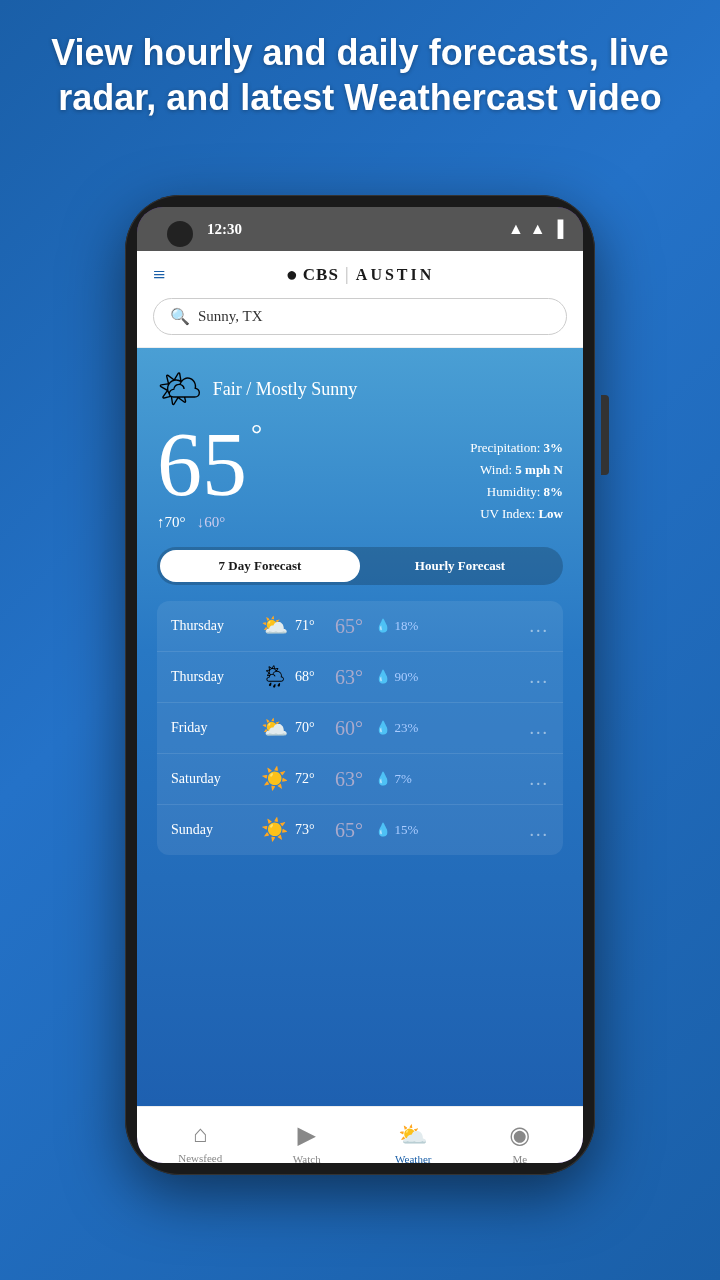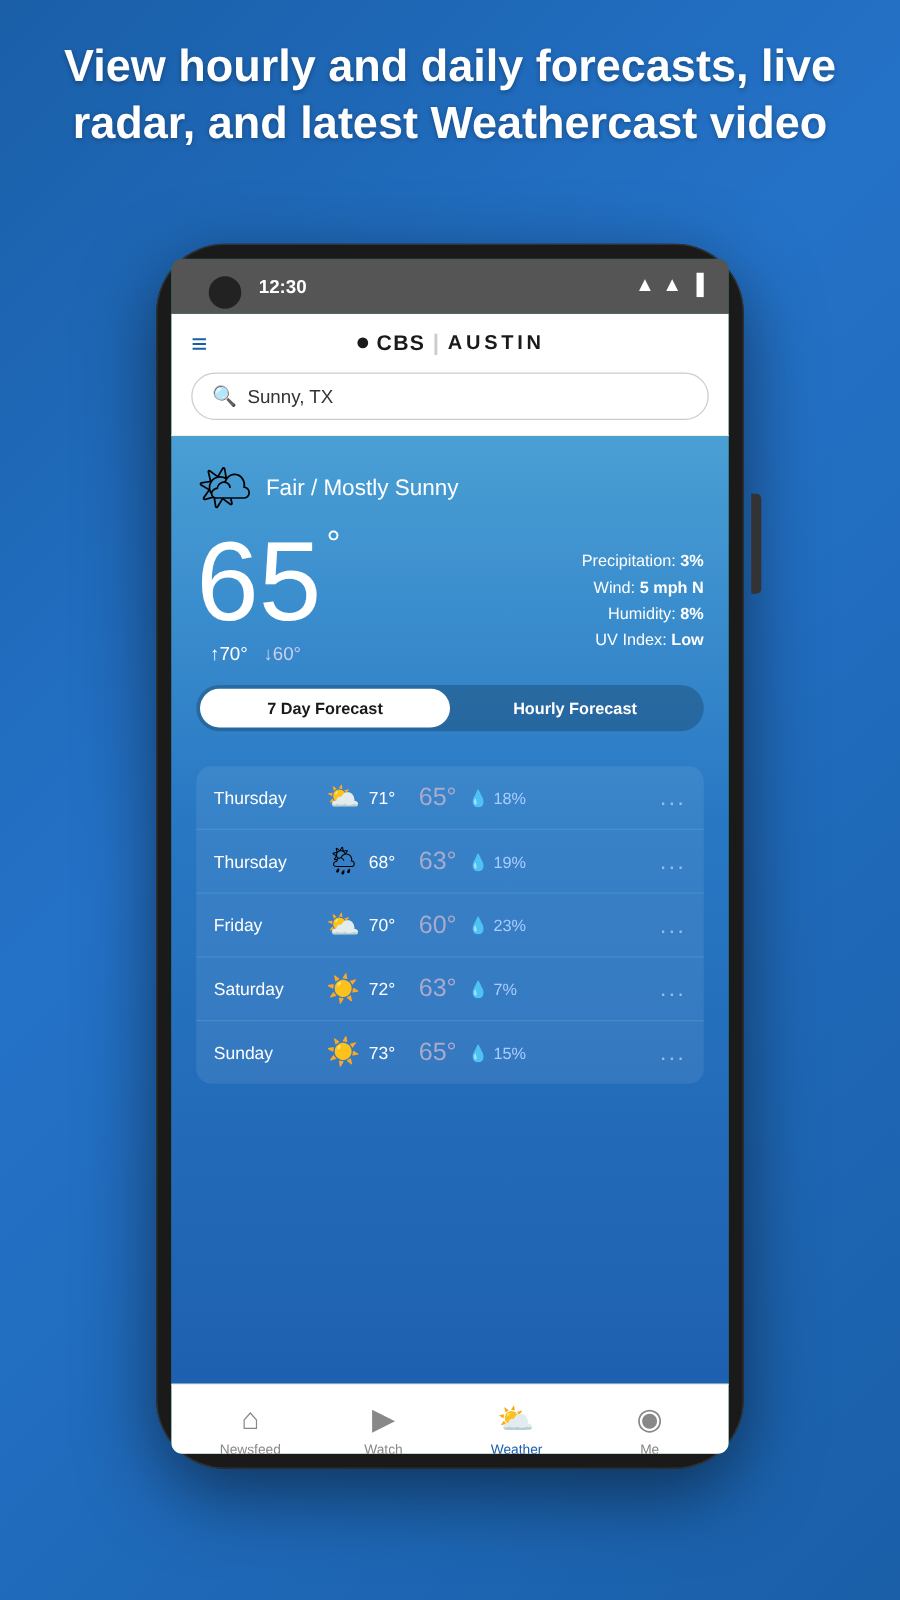--- a/index.html
+++ b/index.html
@@ -40,24 +40,25 @@
       background: #1a1a1a;
       border-radius: 55px;
       padding: 12px;
       box-shadow: 0 20px 60px rgba(0,0,0,0.5), inset 0 0 0 1px #333;
       position: relative;
     }
 
     .phone-inner {
       width: 100%;
       height: 100%;
-      background: #0f766e;
-      border-radius: 9px;
+      background: #4c1d95;
+      border-radius: 26px;
       overflow: hidden;
       position: relative;
+      font-family: Liberation Serif, serif;
     }
 
     
     .camera {
       position: absolute;
       top: 14px;
       left: 30px;
       width: 26px;
       height: 26px;
       background: #222;
@@ -173,21 +174,20 @@
     .degree-symbol {
       font-size: 28px;
       vertical-align: top;
       margin-top: 12px;
       margin-left: 4px;
     }
     .temp-range {
       color: white;
       font-size: 15px;
       margin-top: 4px;
-      margin-left: 11px;
     }
     .temp-up { color: white; }
     .temp-down { color: #cce; }
 
     .weather-details {
       text-align: right;
       padding-top: 20px;
     }
     .detail-row {
       color: white;
@@ -198,21 +198,21 @@
     .detail-bold {
       font-weight: 700;
     }
 
     
     .forecast-toggle {
       display: flex;
       background: rgba(0,0,0,0.2);
       border-radius: 25px;
       padding: 3px;
-      margin-bottom: 28px;
+      margin-bottom: 16px;
     }
     .toggle-btn {
       flex: 1;
       text-align: center;
       padding: 8px 0;
       border-radius: 22px;
       font-size: 13px;
       font-weight: 600;
       cursor: pointer;
     }
@@ -402,21 +402,21 @@
     <span class="forecast-high">71°</span>
     <span class="forecast-low">65°</span>
     <span class="forecast-precip">💧 18%</span>
     <span class="forecast-more">...</span>
   </div>
             <div class="forecast-row">
     <span class="forecast-day">Thursday</span>
     <span class="forecast-weather-icon">🌦</span>
     <span class="forecast-high">68°</span>
     <span class="forecast-low">63°</span>
-    <span class="forecast-precip">💧 19%</span>
+    <span class="forecast-precip">💧 90%</span>
     <span class="forecast-more">...</span>
   </div>
             <div class="forecast-row">
     <span class="forecast-day">Friday</span>
     <span class="forecast-weather-icon">⛅</span>
     <span class="forecast-high">70°</span>
     <span class="forecast-low">60°</span>
     <span class="forecast-precip">💧 23%</span>
     <span class="forecast-more">...</span>
   </div>

